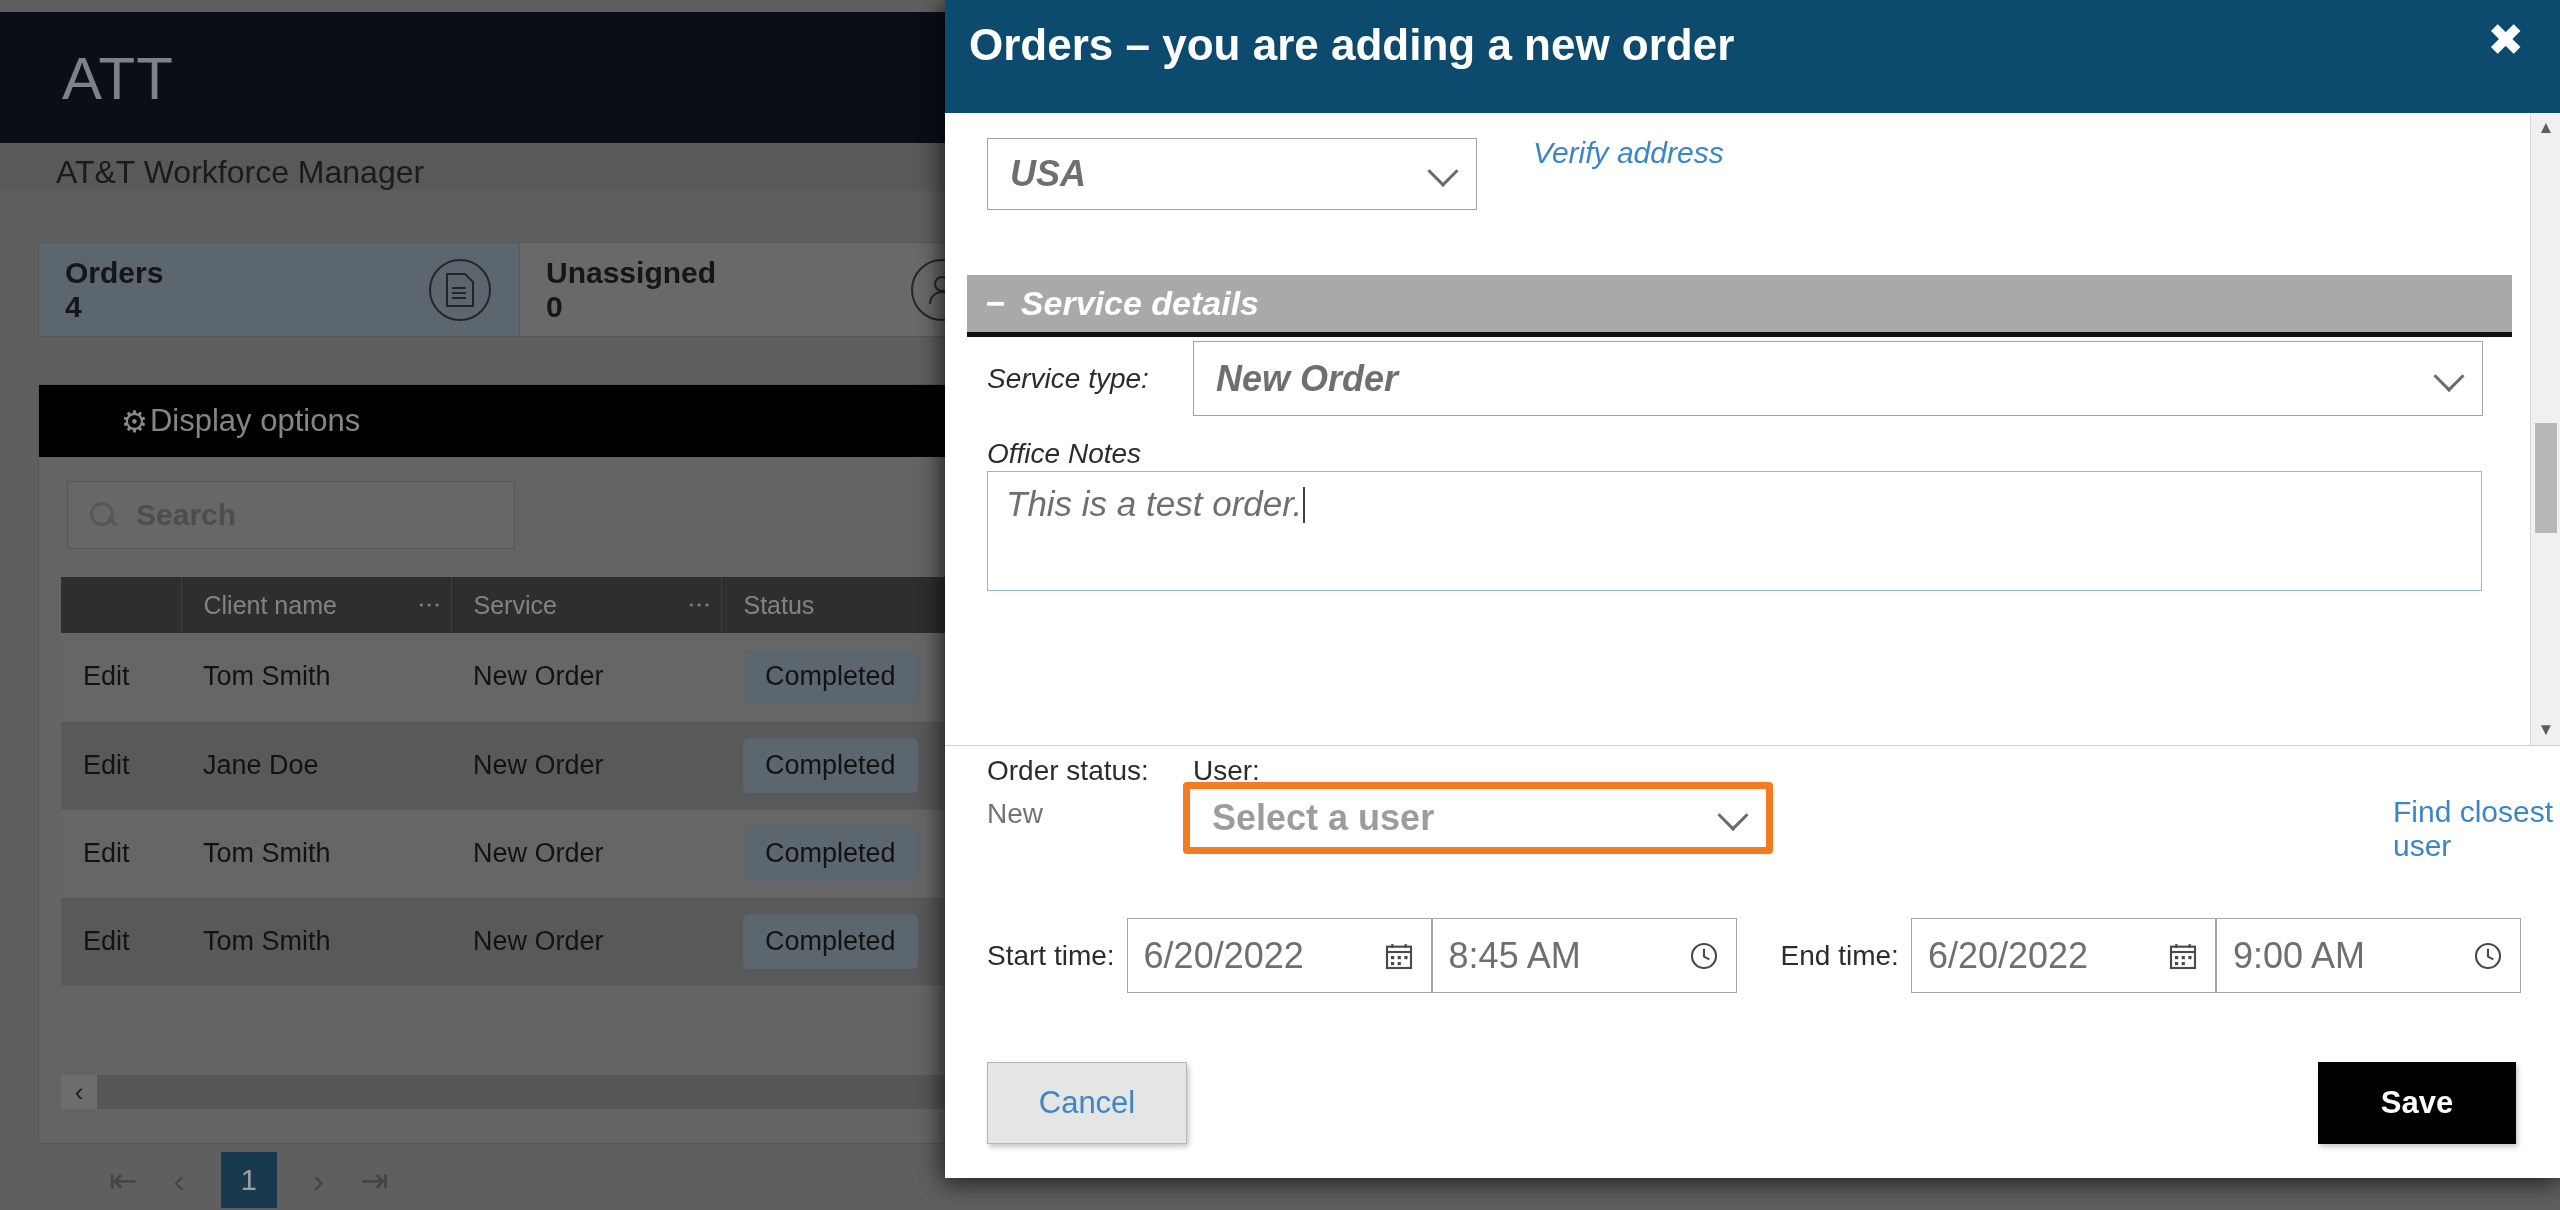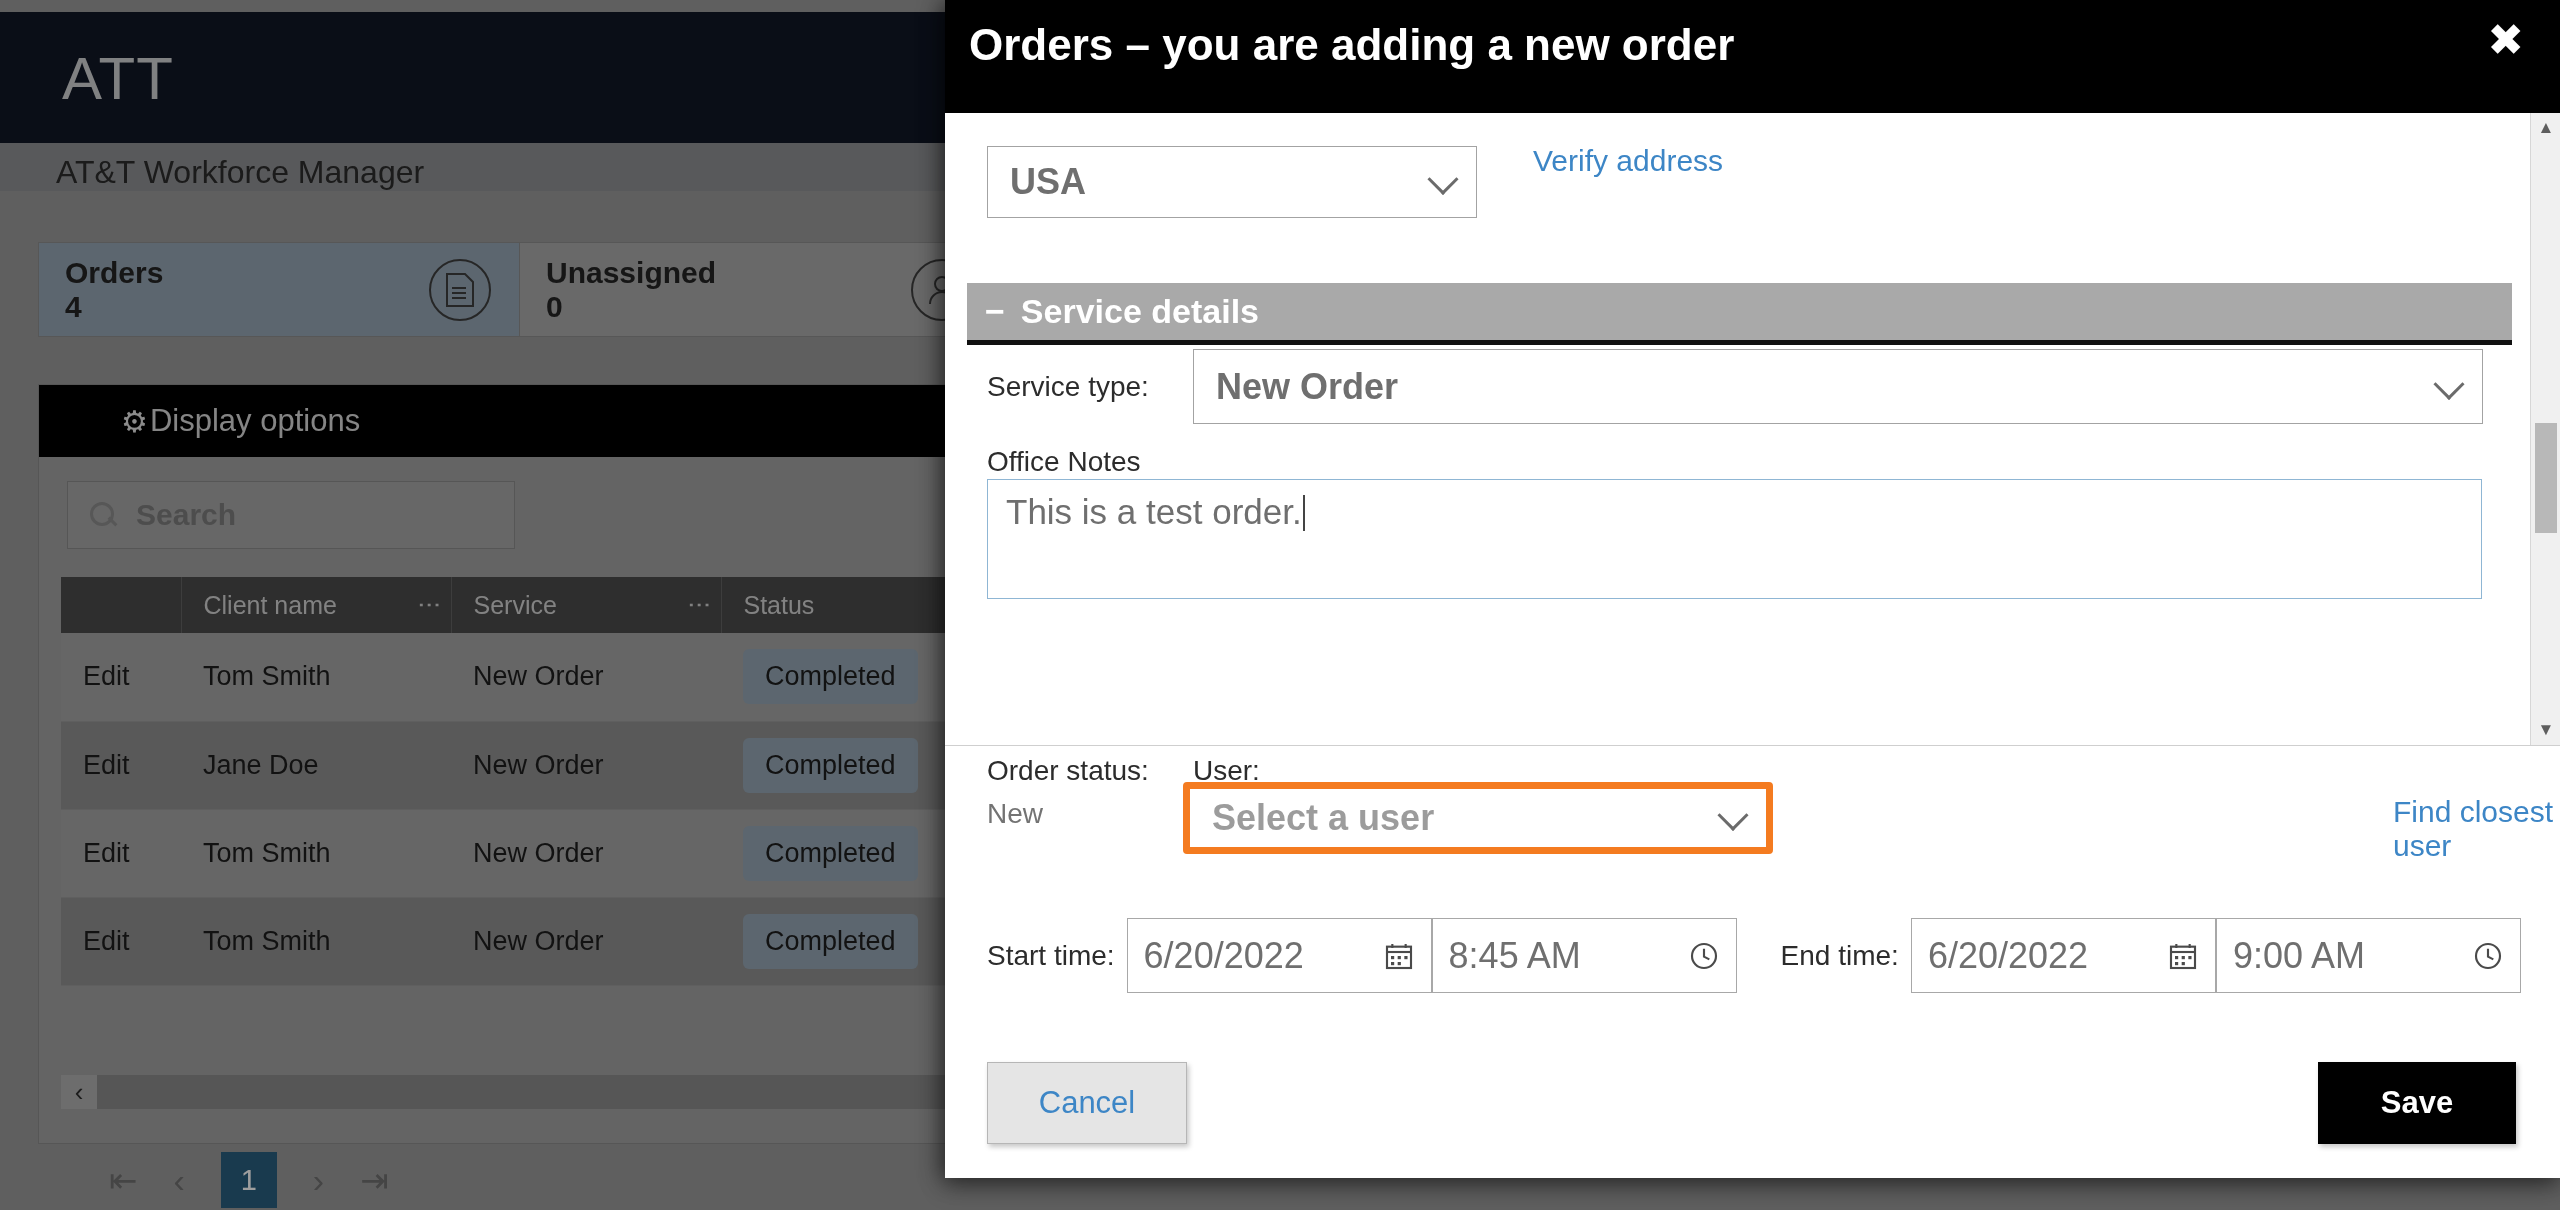--- a/index.html
+++ b/index.html
@@ -138,34 +138,35 @@
   }
 
   
   #modal {
     position: absolute; left: 945px; top: 0; width: 1615px; height: 1178px;
     background: #ffffff;
     box-shadow: -4px 0 22px rgba(0,0,0,0.45), 0 8px 22px rgba(0,0,0,0.35);
   }
   #modal-header {
     position: absolute; left: 0; top: 0; width: 100%; height: 113px;
-    background: #000000;
+    background: #0c4a6e;
   }
   #modal-title {
     position: absolute; left: 24px; top: 20px;
     font-size: 44px; font-weight: bold; color: #ffffff;
   }
   #modal-close {
     position: absolute; right: 36px; top: 18px;
     font-size: 44px; color: #ffffff; line-height: 1;
   }
 
   #modal-scroll-region {
-    position: absolute; left: 0; top: 121px; width: 100%; height: 632px;
+    position: absolute; left: 0; top: 113px; width: 100%; height: 632px;
     overflow: hidden;
+    font-style: italic;
   }
   #modal-scrollbar-track {
     position: absolute; right: 0; top: 113px; width: 30px; height: 632px;
     background: #f0f0f0; border-left: 1px solid #d7d7d7;
   }
   .sb-arrow {
     position: absolute; left: 0; width: 30px; height: 30px;
     display: flex; align-items: center; justify-content: center;
     font-size: 17px; color: #5e5e5e;
   }

